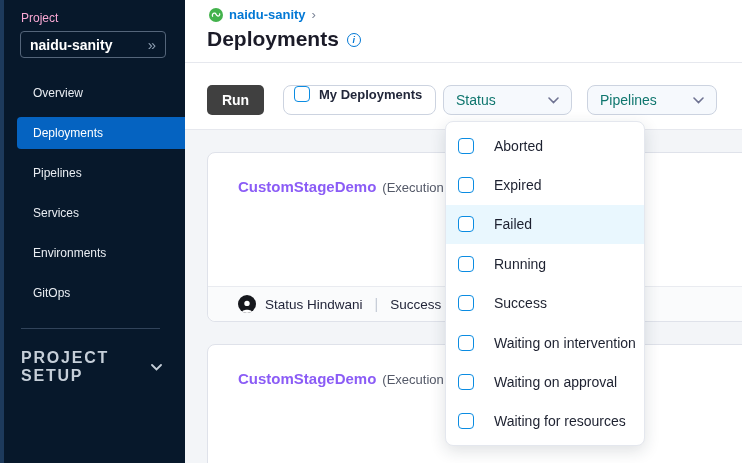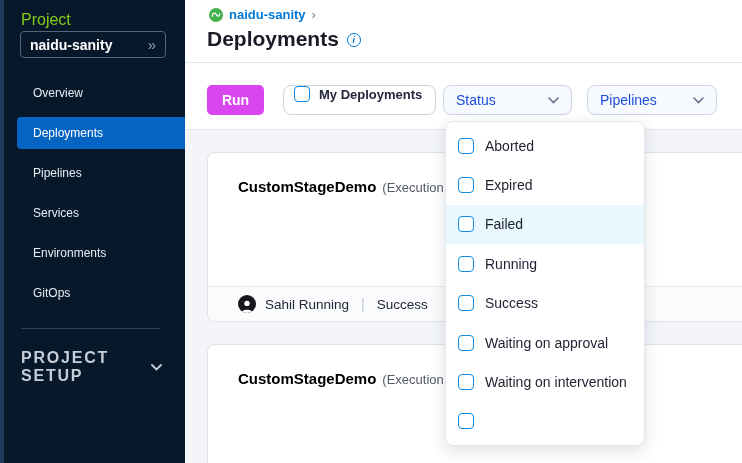--- a/index.html
+++ b/index.html
@@ -6,21 +6,21 @@
   html,body { background:#fff; }
   #app {
     position:relative; width:742px; height:463px; overflow:hidden;
     font-family:"Liberation Sans", sans-serif; background:#fff;
     -webkit-font-smoothing:antialiased;
   }
 
   
   .sidebar { position:absolute; left:0; top:0; width:185px; height:100%; background:#07182b; z-index:5; }
   .accent-strip { position:absolute; left:0; top:0; width:4px; height:100%; background:#1d3a5c; }
-  .project-label { position:absolute; left:21px; top:11px; font-size:16px; color:#84cc16; }
+  .project-label { position:absolute; left:21px; top:11px; font-size:12px; color:#f9a8d4; }
   .project-switcher {
     position:absolute; left:20px; top:31px; width:146px; height:27px;
     border:1px solid #54657a; border-radius:4px; display:flex; align-items:center;
     justify-content:space-between; padding:0 9px; cursor:pointer;
   }
   .project-name { color:#ffffff; font-size:14px; font-weight:700; }
   .project-expand { color:#8fa0b3; font-size:15px; line-height:1; }
   .nav { position:absolute; top:77px; left:0; right:0; }
   .nav-item {
     height:32px; margin-bottom:8px; display:flex; align-items:center;
@@ -47,66 +47,66 @@
   .title-row { position:absolute; left:22px; top:27px; display:flex; align-items:center; gap:8px; }
   .page-title { font-size:21px; font-weight:700; color:#1b1b28; }
   .info-icon {
     width:14px; height:14px; border-radius:50%; border:1.5px solid #0278d5;
     color:#0278d5; font-size:9px; font-weight:700; display:flex; align-items:center;
     justify-content:center; cursor:pointer; margin-top:2px; font-style:italic;
   }
 
   .toolbar { position:absolute; top:63px; left:0; right:0; height:67px; background:#fff; border-bottom:1px solid #e6e8ee; }
   .run-btn {
-    position:absolute; left:22px; top:22px; width:57px; height:30px; background:#d946ef;
+    position:absolute; left:22px; top:22px; width:57px; height:30px; background:#404040;
     color:#fff; border:none; border-radius:5px; font-weight:700; font-size:14px;
     font-family:inherit; cursor:pointer;
   }
   .chip {
     position:absolute; top:22px; height:30px; border:1px solid #ccd3e0; border-radius:8px;
     display:flex; align-items:center; background:#fff; cursor:pointer;
   }
   .chip-mydep { left:98px; padding:0 13px 12px 10px; gap:9px; }
   .chip-label { font-size:13px; font-weight:700; color:#22273a; }
   .chip-select { justify-content:space-between; padding:0 12px; background:#f6f9fd; }
   .chip-status { left:258px; width:129px; }
   .chip-pipelines { left:402px; width:130px; }
-  .select-label { font-size:14px; color:#1d4ed8; font-weight:500; }
+  .select-label { font-size:14px; color:#0f766e; font-weight:500; }
   .checkbox {
     width:16px; height:16px; border:1.6px solid #0b8ce2; border-radius:4px; background:#fff; flex:none;
   }
 
   
   .content { position:absolute; top:130px; left:0; right:0; bottom:0; background:#f3f5f8; }
   .card {
     position:absolute; left:22px; right:-4px; background:#fff;
     border:1px solid #dfe2ea; border-radius:8px 0 0 8px; cursor:pointer;
   }
   .card-1 { top:22px; height:170px; }
   .card-2 { top:214px; height:160px; }
   .card-title-row { display:flex; align-items:baseline; gap:6px; padding:25px 0 0 30px; white-space:nowrap; overflow:hidden; }
-  .card-title { font-size:15px; font-weight:700; color:#000000; }
+  .card-title { font-size:15px; font-weight:700; color:#8b5cf6; }
   .card-note { font-size:13px; color:#545968; }
   .card-footer {
     position:absolute; bottom:0; left:0; right:0; height:35px; background:#fafbfc;
     border-top:1px solid #e9ebf0; border-radius:0 0 0 8px; display:flex; align-items:center;
     padding-left:30px; gap:9px;
   }
   .avatar { width:18px; height:18px; border-radius:50%; background:#16181d; display:flex; align-items:flex-end; justify-content:center; overflow:hidden; flex:none; }
   .footer-text { font-size:13.5px; color:#23263a; }
   .footer-sep { color:#c3c9d4; font-size:14px; padding:0 3px; }
 
   
   .status-panel {
     position:absolute; left:445px; top:121px; width:200px; height:325px; z-index:20;
     background:#fff; border:1px solid #e4e7ee; border-radius:8px;
     box-shadow:0 5px 16px rgba(30,40,60,0.14); padding:4px 0;
     display:flex; flex-direction:column;
   }
-  .menu-item { flex:1; display:flex; align-items:center; gap:11px; padding-left:12px; cursor:pointer; }
+  .menu-item { flex:1; display:flex; align-items:center; gap:20px; padding-left:12px; cursor:pointer; }
   .menu-item.highlighted { background:#e9f7fe; }
   .menu-label { font-size:14px; color:#1d2130; }
 
   .chev-svg { display:block; }
 </style>
 </head>
 <body>
 
 <div id="app">
 
@@ -197,21 +197,21 @@
           <span class="card-title">CustomStageDemo</span>
           <span class="card-note">(Execution Id</span>
         </div>
         <div class="card-footer">
           <span class="avatar">
             <svg width="16" height="15" viewBox="0 0 16 15">
                 <circle cx="8" cy="5.4" r="2.7" fill="#ffffff"></circle>
                 <path d="M2.5 15 C2.5 10.8 13.5 10.8 13.5 15 Z" fill="#ffffff"></path>
               </svg>
           </span>
-          <span class="footer-text">Sahil Running</span>
+          <span class="footer-text">Status Hindwani</span>
           <span class="footer-sep">|</span>
           <span class="footer-text">Success</span>
         </div>
       </div>
 
       <div class="card card-2">
         <div class="card-title-row">
           <span class="card-title">CustomStageDemo</span>
           <span class="card-note">(Execution Id</span>
         </div>
@@ -236,24 +236,25 @@
     <div class="menu-item">
       <span class="checkbox"></span>
       <span class="menu-label">Running</span>
     </div>
     <div class="menu-item">
       <span class="checkbox"></span>
       <span class="menu-label">Success</span>
     </div>
     <div class="menu-item">
       <span class="checkbox"></span>
+      <span class="menu-label">Waiting on intervention</span>
+    </div>
+    <div class="menu-item">
+      <span class="checkbox"></span>
       <span class="menu-label">Waiting on approval</span>
     </div>
     <div class="menu-item">
       <span class="checkbox"></span>
-      <span class="menu-label">Waiting on intervention</span>
-    </div>
-    <div class="menu-item">
-      <span class="checkbox"></span>
+      <span class="menu-label">Waiting for resources</span>
     </div>
   </div>
 
 </div>
 
 </body></html>

